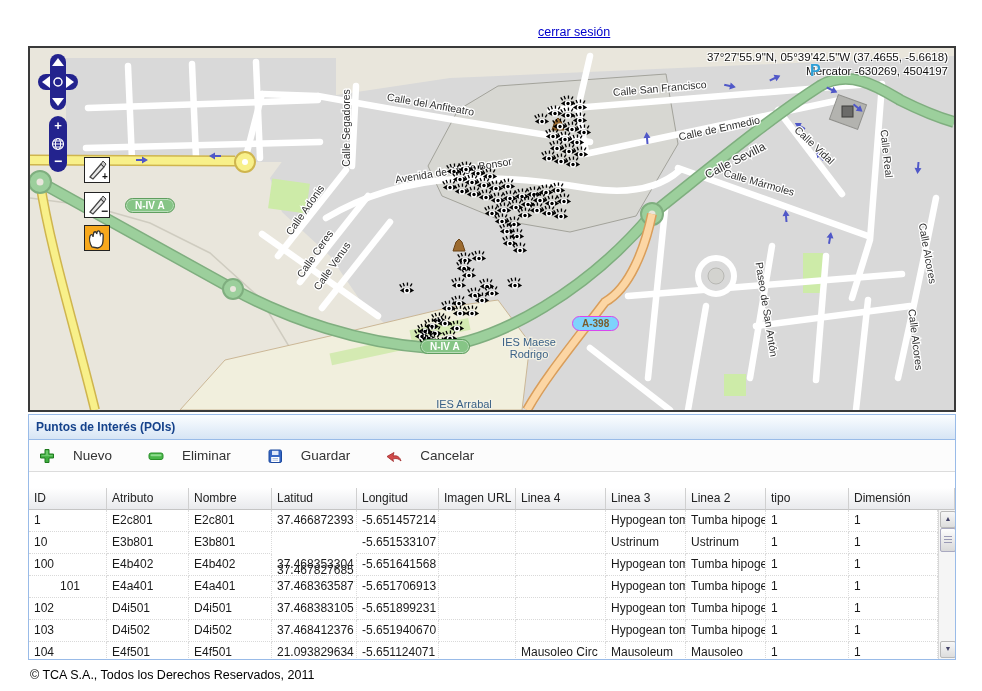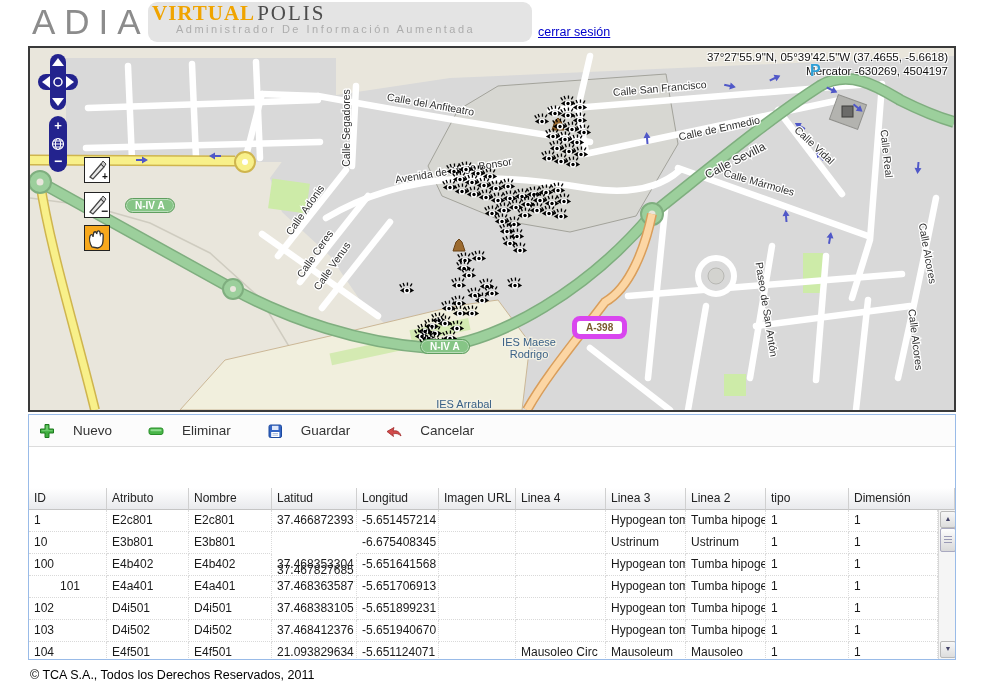--- a/index.html
+++ b/index.html
@@ -16,21 +16,21 @@
 
   
   .map{position:absolute;left:28px;top:46px;width:924px;height:362px;border:2px solid #3a3a3a;background:#e9e6dc;overflow:hidden;}
   .map svg.base{position:absolute;left:0;top:0;}
   svg text.st{font-family:"Liberation Sans",sans-serif;font-size:10.5px;fill:#2f2f2f;paint-order:stroke;stroke:#ffffff;stroke-width:2.6px;text-anchor:middle;}
   svg text.poiname{font-family:"Liberation Sans",sans-serif;font-size:11px;fill:#3a6186;paint-order:stroke;stroke:#f3f1e4;stroke-width:2.4px;text-anchor:middle;}
   .coords{position:absolute;right:6px;top:2px;text-align:right;font-size:11.5px;line-height:14px;color:#111;
           text-shadow:0 0 2px #fff,1px 1px 0 #fff,-1px -1px 0 #fff,1px -1px 0 #fff,-1px 1px 0 #fff;white-space:nowrap;}
   .refbadge{position:absolute;font-size:10px;font-weight:bold;border-radius:8px;padding:1px 9px;white-space:nowrap;}
   .badge-green{background:#86c586;border:1px solid #5f9e5f;color:#fff;box-shadow:inset 0 0 0 1px #b9dcb9;}
-  .badge-tan{background:#ffffff;border:5px solid #d946ef;color:#7a5c2e;}
+  .badge-tan{background:#7dd3fc;border:1px solid #d946ef;color:#7a5c2e;}
   .parkP{position:absolute;left:780px;top:14px;color:#2d9fd6;font-weight:bold;font-size:16px;
          text-shadow:0 0 2px #fff;}
   .panctl{position:absolute;left:8px;top:6px;}
   .zoombar{position:absolute;left:19px;top:68px;}
   .toolbtn{position:absolute;left:54px;width:26px;height:26px;background:#fff;border:1px solid #222;box-sizing:border-box;cursor:pointer;}
   .toolbtn.active{background:#f7a81c;}
 
   
   .panel{position:absolute;left:28px;top:414px;width:928px;height:246px;border:1px solid #99bbe8;box-sizing:border-box;background:#fff;}
   .panel-hd{height:24px;background:linear-gradient(to bottom,#fbfdff,#d7e5f5);border-bottom:1px solid #99bbe8;
@@ -55,27 +55,20 @@
   .sthumb i{display:block;height:1px;background:#9a9ab5;margin:2px 3px 0 3px;}
   .sthumb i:first-child{margin-top:7px;}
 
   .footer{position:absolute;left:30px;top:668px;font-size:12.5px;color:#000;}
 </style>
 </head>
 <body>
 
 <div class="page">
 
-  <div class="logo">ADIA</div>
-  <div class="banner">
-    <div class="brandline">
-      <span class="brand-virtual">VIRTUAL</span><span class="brand-polis">POLIS</span>
-    </div>
-    <div class="brand-sub">Administrador De Información Aumentada</div>
-  </div>
   <a class="logout">cerrar sesión</a>
 
   <div class="map">
     <svg class="base" width="924" height="362" viewBox="0 0 924 362">
       <defs>
         <symbol id="eye" viewBox="0 0 18 15">
           <path d="M3,6 L0.8,2.6 M6,4.6 L4.6,1 M9.5,4 L9.5,0.6 M12.8,4.8 L14.6,1.6" stroke="#000" stroke-width="1.5" fill="none"></path>
           <path d="M1,9.6 Q9,2.6 17,9.6 Q9,15.4 1,9.6 Z" fill="#000"></path>
           <circle cx="9" cy="9.4" r="3.6" fill="#fff"></circle>
           <circle cx="9" cy="9.4" r="1.9" fill="#000"></circle>
@@ -339,20 +332,21 @@
         <path d="M7,21 C5,18 4,13 5,10 C6,8 8,8 8,11 L8.5,8 C8.7,5 11.5,5 11.7,8 L12,6.5 C12.4,4 15,4.5 15,7 L15.3,8.5 C16,6.5 18.3,7.3 18.2,9.5 L18,15 C17.8,19 15.5,21.5 12.5,22 Z" fill="#fff" stroke="#333" stroke-width="1.3"></path>
       </svg>
     </div>
 
     <div class="refbadge badge-green" style="left:95px;top:150px;">N-IV A</div>
     <div class="refbadge badge-green" style="left:390px;top:291px;">N-IV A</div>
     <div class="refbadge badge-tan" style="left:542px;top:268px;">A-398</div>
   </div>
 
   <div class="panel">
+    <div class="panel-hd">Puntos de Interés (POIs)</div>
 
     <div class="tbar">
       <div class="tbtn">
         <svg width="16" height="16">
           <path d="M6,1.5 h4 v4.5 h4.5 v4 h-4.5 v4.5 h-4 v-4.5 h-4.5 v-4 h4.5 Z" fill="#3fae3f" stroke="#1f7a1f" stroke-width="1"></path>
           <path d="M6.8,2.5 h2.4 v4.5 h4.4 v1.2 h-11 v-1.2 h4.2 Z" fill="#7ed47e" opacity="0.7"></path>
         </svg>
         <span>Nuevo</span>
       </div>
       <div class="tbtn">
@@ -405,21 +399,21 @@
             <div class="gc" style="width: 80px;">Hypogean tom</div>
             <div class="gc" style="width: 80px;">Tumba hipoge</div>
             <div class="gc" style="width: 83px;">1</div>
             <div class="gc" style="width: 89px;">1</div>
           </div>
           <div class="grow">
             <div class="gc" style="width: 78px;">10</div>
             <div class="gc" style="width: 82px;">E3b801</div>
             <div class="gc" style="width: 83px;">E3b801</div>
             <div class="gc" style="width: 85px; margin-top: 28px;">37.467827685</div>
-            <div class="gc" style="width: 82px;">-6.675408345</div>
+            <div class="gc" style="width: 82px;">-5.651533107</div>
             <div class="gc" style="width: 77px;"></div>
             <div class="gc" style="width: 90px;"></div>
             <div class="gc" style="width: 80px;">Ustrinum</div>
             <div class="gc" style="width: 80px;">Ustrinum</div>
             <div class="gc" style="width: 83px;">1</div>
             <div class="gc" style="width: 89px;">1</div>
           </div>
           <div class="grow">
             <div class="gc" style="width: 78px;">100</div>
             <div class="gc" style="width: 82px;">E4b402</div>

